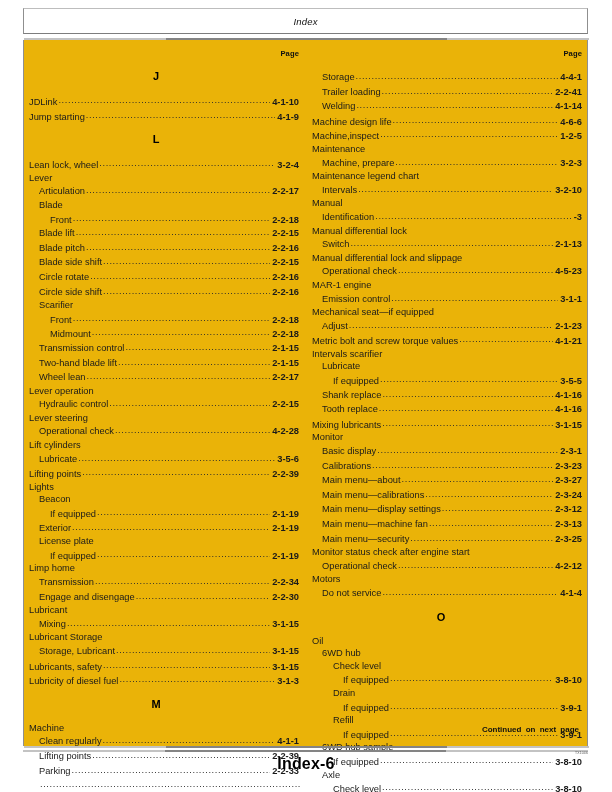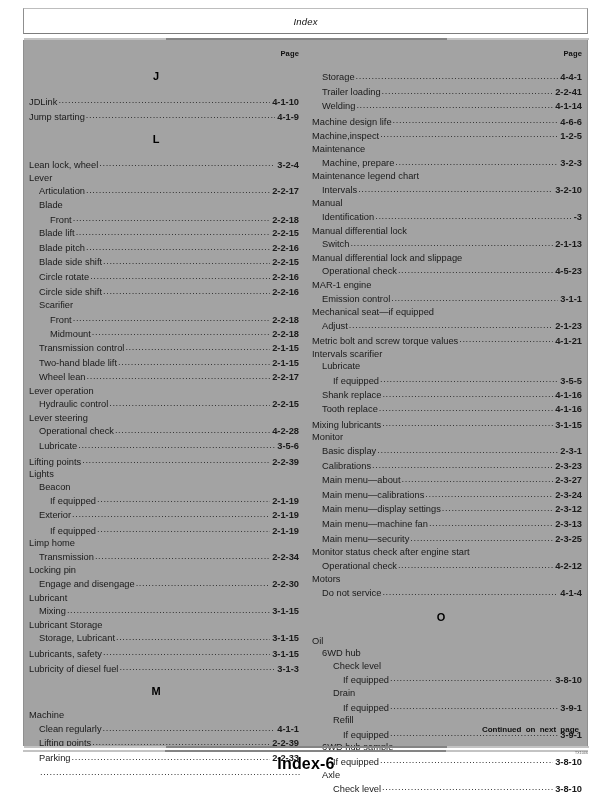--- a/index.html
+++ b/index.html
@@ -46,21 +46,21 @@
   
   .content-box {
     position: absolute;
     left: 23px;
     top: 40px;
     width: 565px;
     height: 706px;
     box-sizing: border-box;
     border-left: 1px solid #8f8f8f;
     border-right: 1px solid #8f8f8f;
-    background: #a3a3a3;
+    background: #eab308;
   }
   
   .rule {
     position: absolute;
     left: 0;
     width: 565px;
     height: 2px;
     display: flex;
   }
   .rule.top { top: -2px; }
@@ -301,20 +301,23 @@
             <span class="pageno">2-2-15</span>
           </div>
           <div class="entry heading lvl0">
             <span class="label">Lever steering</span>
           </div>
           <div class="entry lvl1">
             <span class="label">Operational check</span>
             <span class="dots">..........................................................................................</span>
             <span class="pageno">4-2-28</span>
           </div>
+          <div class="entry heading lvl0">
+            <span class="label">Lift cylinders</span>
+          </div>
           <div class="entry lvl1">
             <span class="label">Lubricate</span>
             <span class="dots">..........................................................................................</span>
             <span class="pageno">3-5-6</span>
           </div>
           <div class="entry lvl0">
             <span class="label">Lifting points</span>
             <span class="dots">..........................................................................................</span>
             <span class="pageno">2-2-39</span>
           </div>
@@ -327,35 +330,35 @@
           <div class="entry lvl2">
             <span class="label">If equipped</span>
             <span class="dots">..........................................................................................</span>
             <span class="pageno">2-1-19</span>
           </div>
           <div class="entry lvl1">
             <span class="label">Exterior</span>
             <span class="dots">..........................................................................................</span>
             <span class="pageno">2-1-19</span>
           </div>
+          <div class="entry heading lvl1">
+            <span class="label">License plate</span>
+          </div>
           <div class="entry lvl2">
             <span class="label">If equipped</span>
             <span class="dots">..........................................................................................</span>
             <span class="pageno">2-1-19</span>
           </div>
           <div class="entry heading lvl0">
             <span class="label">Limp home</span>
           </div>
           <div class="entry lvl1">
             <span class="label">Transmission</span>
             <span class="dots">..........................................................................................</span>
             <span class="pageno">2-2-34</span>
-          </div>
-          <div class="entry heading lvl0">
-            <span class="label">Locking pin</span>
           </div>
           <div class="entry lvl1">
             <span class="label">Engage and disengage</span>
             <span class="dots">..........................................................................................</span>
             <span class="pageno">2-2-30</span>
           </div>
           <div class="entry heading lvl0">
             <span class="label">Lubricant</span>
           </div>
           <div class="entry lvl1">

